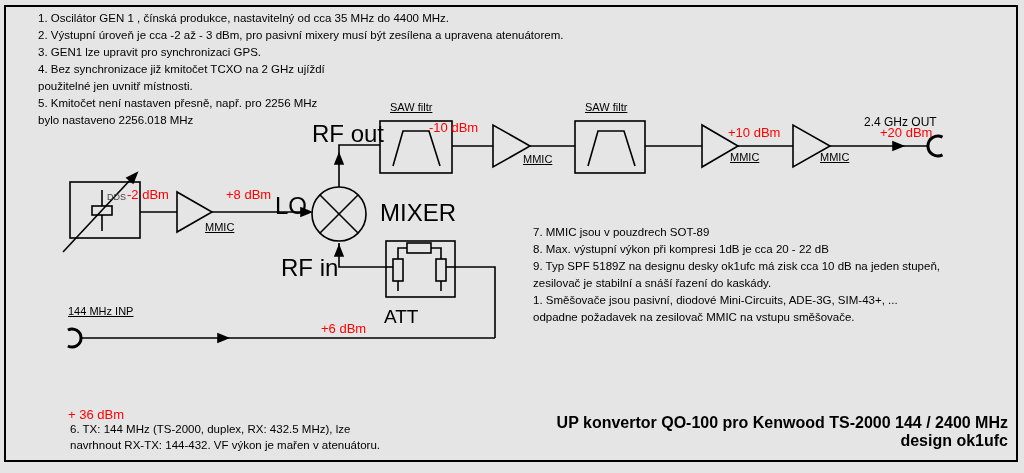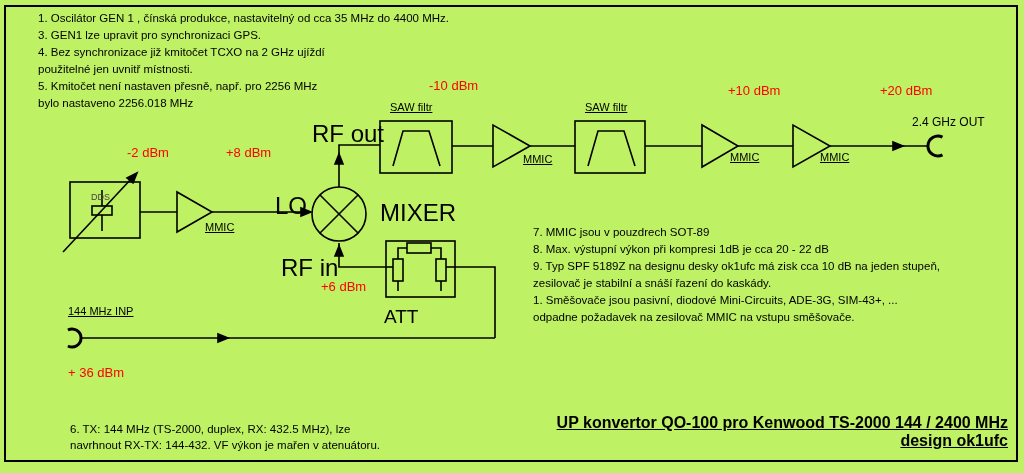--- a/index.html
+++ b/index.html
@@ -1,27 +1,27 @@
 <!DOCTYPE html>
 <html><head>
 <meta charset="utf-8">
 <style>
   html,body{margin:0;padding:0;background:#fff;}
-  #canvas{position:relative;width:1024px;height:473px;background:#bef264;overflow:hidden;
+  #canvas{position:relative;width:1024px;height:473px;background:#e5e5e5;overflow:hidden;
           font-family:"Liberation Sans", sans-serif;color:#000;}
   #diagram-svg{position:absolute;left:0;top:0;}
   .lbl{position:absolute;white-space:nowrap;}
   .notes{position:absolute;font-size:11.5px;line-height:17px;}
   .notes div{white-space:nowrap;}
   .big{font-size:24px;}
   .small{font-size:11px;text-decoration:underline;}
   .tiny{font-size:9px;color:#444;}
-  .red{color:#ff0000;font-size:13px;}
+  .red{color:#ff0000;font-size:13px;margin-top:42px;}
   .title-block{position:absolute;left:500px;top:414px;width:508px;text-align:right;
-               font-weight:bold;font-size:16px;line-height:18px;text-decoration:underline;}
+               font-weight:bold;font-size:16px;line-height:18px;}
 </style>
 </head>
 <body>
 
 <div id="canvas">
 
   <svg id="diagram-svg" width="1024" height="473" viewBox="0 0 1024 473">
     <g fill="none" stroke="#000" stroke-width="1.6">
 
       <rect x="5" y="6" width="1012" height="455" stroke-width="2"></rect>
@@ -85,20 +85,21 @@
         <line x1="386" y1="267" x2="393" y2="267"></line>
         <line x1="446" y1="267" x2="455" y2="267"></line>
       </g>
       <polyline points="386,267 339,267 339,243"></polyline>
       <polygon points="339,246 335,256 343,256" fill="#000"></polygon>
     </g>
   </svg>
 
   <div class="notes" style="left:38px;top:10px;">
     <div>1. Oscilátor GEN 1 , čínská produkce, nastavitelný od cca 35 MHz do 4400 MHz.</div>
+    <div>2. Výstupní úroveň je cca -2 až - 3 dBm, pro pasivní mixery musí být zesílena a upravena atenuátorem.</div>
     <div>3. GEN1 lze upravit pro synchronizaci GPS.</div>
     <div>4. Bez synchronizace již kmitočet TCXO na 2 GHz ujíždí</div>
     <div>použitelné jen uvnitř místnosti.</div>
     <div>5. Kmitočet není nastaven přesně, např. pro 2256 MHz</div>
     <div>bylo nastaveno 2256.018 MHz</div>
   </div>
 
   <div class="notes" style="left:533px;top:224px;">
     <div>7. MMIC jsou v pouzdrech SOT-89</div>
     <div>8. Max. výstupní výkon při kompresi 1dB je cca 20 - 22 dB</div>
@@ -111,35 +112,35 @@
   <div class="notes" style="left:70px;top:421px;line-height:16px;">
     <div>6. TX: 144 MHz (TS-2000, duplex, RX: 432.5 MHz), lze</div>
     <div>navrhnout RX-TX: 144-432. VF výkon je mařen v atenuátoru.</div>
   </div>
 
   <div class="title-block">
     <div>UP konvertor QO-100 pro Kenwood TS-2000 144 / 2400 MHz</div>
     <div>design ok1ufc</div>
   </div>
 
-  <div class="lbl tiny" style="left:91px;top:192px;">DDS</div>
+  <div class="lbl tiny" style="left:107px;top:192px;">DDS</div>
   <div class="lbl big" style="left:380px;top:199px;">MIXER</div>
   <div class="lbl" style="left:384px;top:306px;font-size:19px;">ATT</div>
   <div class="lbl small" style="left:390px;top:101px;">SAW filtr</div>
   <div class="lbl small" style="left:585px;top:101px;">SAW filtr</div>
   <div class="lbl small" style="left:205px;top:221px;">MMIC</div>
   <div class="lbl small" style="left:523px;top:153px;">MMIC</div>
   <div class="lbl small" style="left:730px;top:151px;">MMIC</div>
   <div class="lbl small" style="left:820px;top:151px;">MMIC</div>
 
   <div class="lbl big" style="left:275px;top:192px;">LO</div>
   <div class="lbl big" style="left:312px;top:120px;">RF out</div>
   <div class="lbl big" style="left:281px;top:254px;">RF in</div>
   <div class="lbl small" style="left:68px;top:305px;">144 MHz INP</div>
-  <div class="lbl" style="left:912px;top:115px;font-size:12px;text-align:center;">2.4 GHz OUT</div>
+  <div class="lbl" style="left:864px;top:115px;font-size:12px;text-align:center;">2.4 GHz OUT</div>
 
   <div class="lbl red" style="left:127px;top:145px;">-2 dBm</div>
   <div class="lbl red" style="left:226px;top:145px;">+8 dBm</div>
   <div class="lbl red" style="left:429px;top:78px;">-10 dBm</div>
   <div class="lbl red" style="left:728px;top:83px;">+10 dBm</div>
   <div class="lbl red" style="left:880px;top:83px;">+20 dBm</div>
   <div class="lbl red" style="left:321px;top:279px;">+6 dBm</div>
   <div class="lbl red" style="left:68px;top:365px;">+ 36 dBm</div>
 
 </div>

